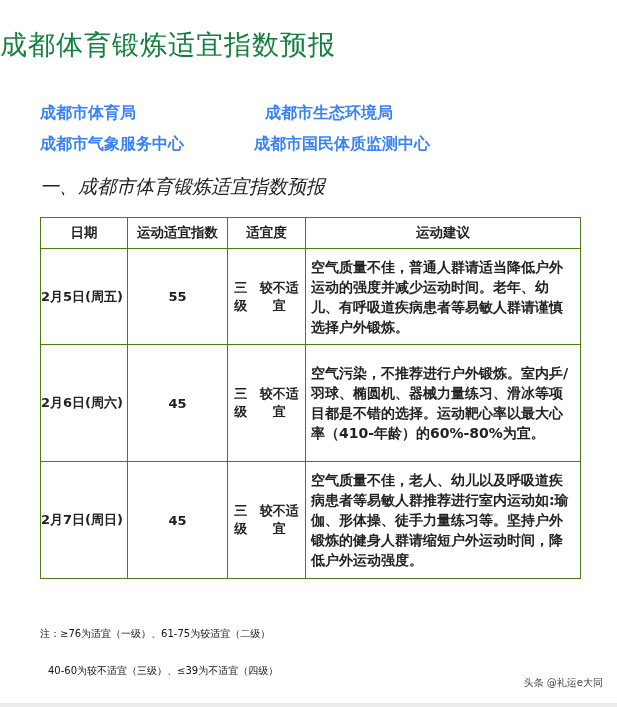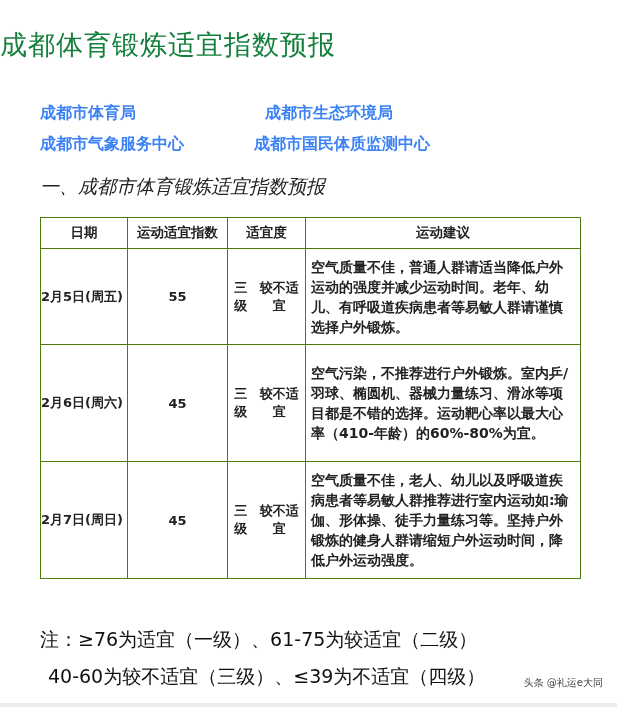--- a/index.html
+++ b/index.html
@@ -11,21 +11,21 @@
   .section { position:absolute; left:40px; top:174px; font-size:19px; color:#222; white-space:nowrap;font-style:italic; }
   table.forecast { position:absolute; left:40px; top:217px; width:541px; height:362px;
            border-collapse:collapse; font-size:13px; color:#222; }
   table.forecast td, table.forecast th { border:1px solid #4d7c0f; padding:0; font-weight:bold; }
   table.forecast th { height:30px; text-align:center; font-size:13.5px; }
   .c-date { width:86px; text-align:center; }
   .c-index { width:99px; text-align:center; }
   .c-level { width:77px; text-align:center; }
   .c-advice { text-align:left; padding:3px 4px 3px 5px !important; line-height:20px; font-size:14px; vertical-align:middle; }
   .stack { display:flex; align-items:flex-start; gap:0; line-height:18px; }
-  .note { position:absolute; font-size:19px; color:#111; white-space:nowrap; }
+  .note { position:absolute; font-size:10px; color:#111; white-space:nowrap; }
   .watermark { position:absolute; right:14px; top:676px; font-size:10px; color:#444; white-space:nowrap; }
   .footer-strip { position:absolute; left:0; right:0; bottom:0; height:4px; background:#ececec; }
 </style>
 </head>
 <body>
 
 <div class="title">成都体育锻炼适宜指数预报</div>
 
 <div class="org" style="left:40px; top:103px;">成都市体育局</div>
 <div class="org" style="left:265px; top:103px;">成都市生态环境局</div>

